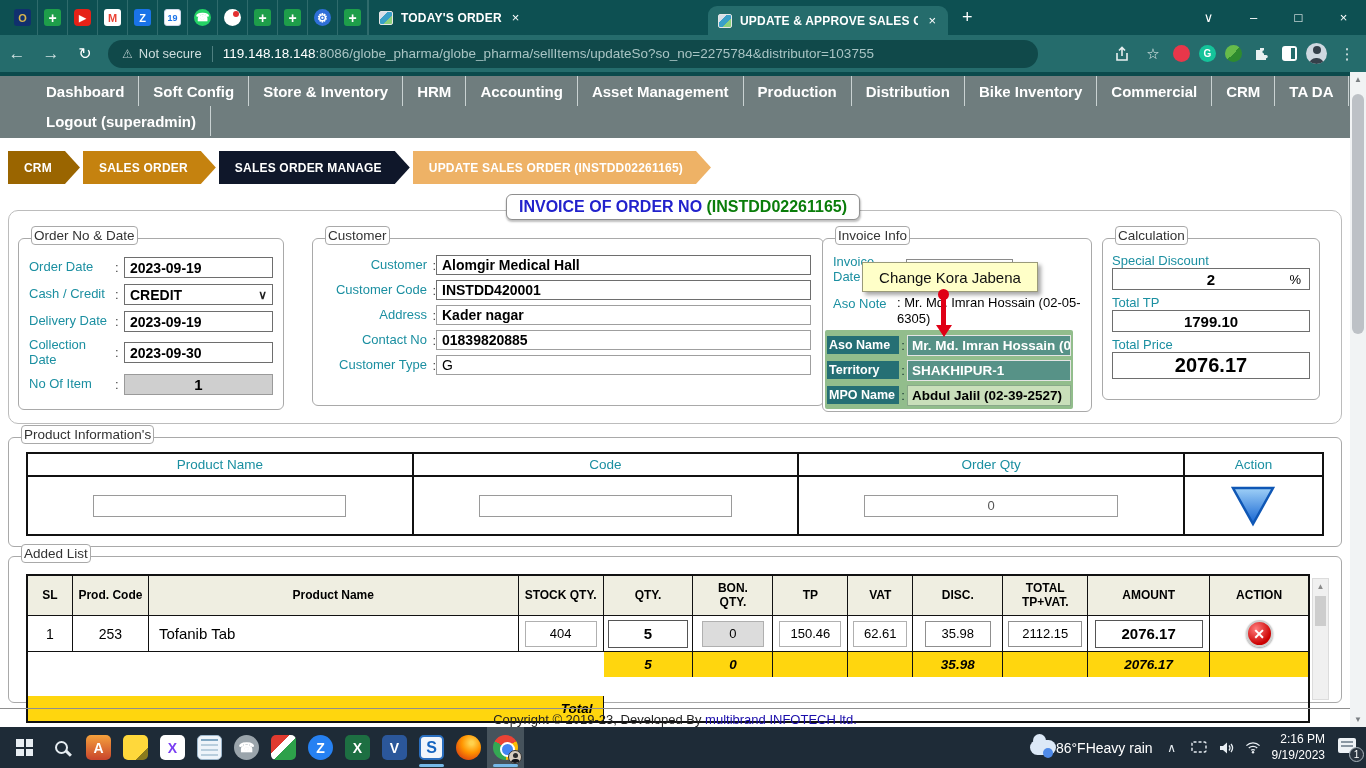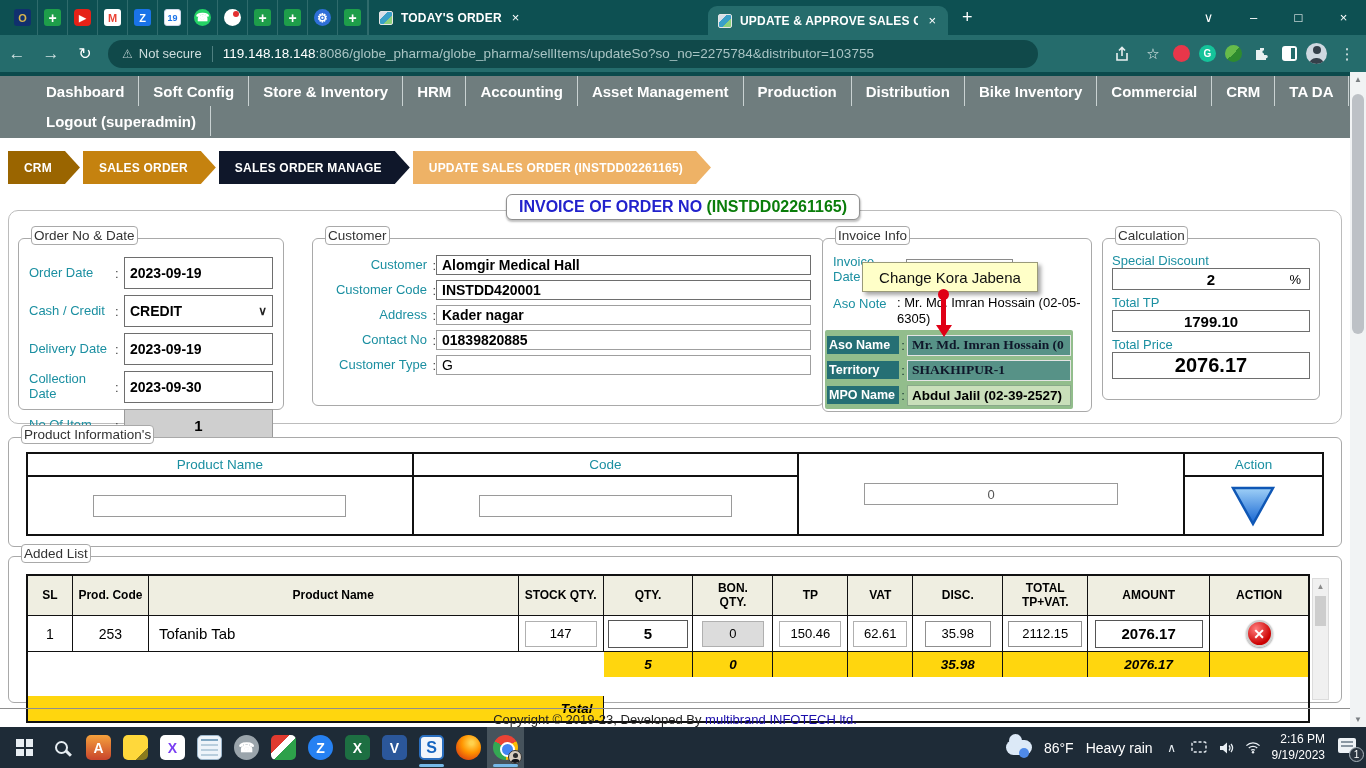--- a/index.html
+++ b/index.html
@@ -74,41 +74,41 @@
   .fbox { position:absolute; border:1px solid #a9a9a9; border-radius:6px; background:#fff; }
   .legend { position:absolute; top:-13px; left:12px; background:#fff; border:1px solid #a9a9a9; border-radius:4px; padding:1px 2px; font-size:13.5px; color:#333; white-space:nowrap; z-index:2; }
   .f1 { left:18px; top:100px; width:266px; height:172px; }
   .f2 { left:312px; top:100px; width:512px; height:168px;text-align:right; }
   .f3 { left:822px; top:100px; width:270px; height:174px; }
   .f4 { left:1102px; top:100px; width:218px; height:162px; }
 
   .frow { display:flex; align-items:center; margin:6px 10px 0 10px; }
   .frow .flabel { color:#1b8fa1; font-size:13px; width:86px; flex:none; line-height:1.15; }
   .frow .colon { width:9px; color:#444; font-size:13px; flex:none; }
-  .inp { flex:1; border:1px solid #6e6e6e; height:32px; background:#fff; display:flex; align-items:center; padding:0 5px; font-size:14px; font-weight:bold; color:#000; }
+  .inp { flex:1; border:1px solid #6e6e6e; height:21px; background:#fff; display:flex; align-items:center; padding:0 5px; font-size:14px; font-weight:bold; color:#000; }
   .inp.lite { border-color:#9f9f9f; }
   .inp.normal { font-weight:normal; }
   .inp.disabledbox { background:#cfcfcf; border-color:#9a9a9a; justify-content:center; font-size:15px; }
   .inp.selectbox { justify-content:space-between; }
   .sel-arrow { font-weight:bold; font-size:12px; color:#222; }
 
   .f2 .frow { margin:5px 12px 0 12px; }
   .f2 .flabel { width:102px; }
   .f2 .inp { height:20px; }
 
   
   .f3 .flabel { width:64px; }
   .inv-input { width:107px; flex:none; border:1px solid #8a8a8a; height:22px; background:#fff; }
   .note-val { flex:1; font-size:13px; color:#000; line-height:1.25; }
   .hl-box { position:absolute; left:2px; top:91px; width:248px; height:79px; background:#92bd8c; border-radius:2px; padding:3px 2px 0 2px; z-index:1; }
   .hl-row { display:flex; align-items:center; height:24px; margin-bottom:1px; }
   .hl-label { background:#256f74; color:#fff; font-size:12.5px; font-weight:bold; width:72px; flex:none; padding:2px 2px; }
   .hl-colon { width:8px; color:#10302f; font-size:13px; flex:none; text-align:center; }
   .hl-inp { flex:1; border:1px solid #e4e4e4; height:21px; display:flex; align-items:center; padding:0 4px; font-size:13.5px; font-weight:bold; white-space:nowrap; overflow:hidden; }
-  .hl-sel { background:#579287; color:#0f172a;font-family:Liberation Serif, serif; }
+  .hl-sel { background:#579287; color:#ffffff; }
   .hl-plain { background:#c9dfba; color:#000; border-color:#8aa98a; }
 
   .tooltip { position:absolute; left:862px; top:124px; width:176px; height:30px; background:#ffffc8; border:1px solid #9a9a7a; box-shadow:3px 3px 4px rgba(0,0,0,0.35);
              display:flex; align-items:center; justify-content:center; font-size:15px; color:#111; z-index:6; }
   .arrow-dot { position:absolute; left:938px; top:151px; width:11px; height:11px; border-radius:50%; background:#e00016; z-index:6; }
   .arrow-stem { position:absolute; left:941px; top:160px; width:5px; height:28px; background:#e00016; z-index:6; }
   .arrow-head { position:absolute; left:936px; top:187px; width:0; height:0; border-left:8px solid transparent; border-right:8px solid transparent; border-top:12px solid #e00016; z-index:6; }
 
   
   .crow { margin:5px 9px 0 9px; }
@@ -188,21 +188,21 @@
   .i-visio { background:#2b579a; color:#fff; }
   .i-skype { background:#f2f6fb; color:#1565c0; border:2px solid #2a6fc0; font-size:16px; }
   .i-firefox { background:radial-gradient(circle at 62% 32%, #ffd24d 8%, #ff9500 42%, #e4560c 72%, #b93a0e); border-radius:50%; }
   .i-chrome { background:conic-gradient(from -60deg, #ea4335 0 120deg, #fbbc05 120deg 240deg, #34a853 240deg 360deg); border-radius:50%; position:relative; }
   .i-chrome::after { content:""; position:absolute; left:7px; top:7px; width:11px; height:11px; border-radius:50%; background:#4285f4; border:2.5px solid #fff; }
   .mini-avatar { position:absolute; right:2px; bottom:4px; width:14px; height:14px; border-radius:50%; background:#d8cdbf; overflow:hidden; border:1px solid #333; }
   .mini-avatar::before { content:""; position:absolute; top:2px; left:4px; width:5px; height:5px; border-radius:50%; background:#2b2b2b; }
   .mini-avatar::after { content:""; position:absolute; bottom:-2px; left:2px; width:9px; height:6px; border-radius:4px 4px 0 0; background:#13161c; }
 
   .tb-right2 { position:absolute; right:6px; top:0; height:41px; display:flex; align-items:center; gap:11px; color:#fff; }
-  .weather { display:flex; align-items:center; gap:12px; cursor:pointer; }
+  .weather { display:flex; align-items:center; gap:0; cursor:pointer; }
   .cloud { width:26px; height:15px; background:#dce9f7; border-radius:8px; position:relative; }
   .cloud::before { content:""; position:absolute; left:3px; top:-6px; width:13px; height:13px; border-radius:50%; background:#dce9f7; }
   .cloud::after { content:""; position:absolute; right:3px; bottom:-3px; width:10px; height:10px; border-radius:50%; background:#4f8ae8; }
   .wtext { font-size:14px; }
   .trayi { display:flex; align-items:center; justify-content:center; width:16px; height:20px; cursor:pointer; color:#e8eef3; font-size:12px; }
   .clock { text-align:right; font-size:12px; line-height:1.3; cursor:pointer; }
   .notif { position:relative; width:24px; height:24px; cursor:pointer; }
   .notif .pane { position:absolute; top:2px; left:2px; width:18px; height:15px; background:#eef2f6; border-radius:2px; }
   .notif .pane::before { content:""; position:absolute; top:3px; left:3px; right:3px; height:2px; background:#8a97a3; box-shadow:0 4px 0 #8a97a3; }
   .notif .badge { position:absolute; right:-4px; bottom:-2px; width:15px; height:15px; border-radius:50%; background:#2b3540; border:1px solid #aab4bd; color:#fff; font-size:10px; display:flex; align-items:center; justify-content:center; }
@@ -462,20 +462,21 @@
               <span class="pinput" style="justify-content:flex-start;"></span>
             </div>
         </div>
         <div class="pcol pc2">
           <div class="phead">Code</div>
           <div class="pbody">
               <span class="pinput" style="justify-content:flex-start;"></span>
             </div>
         </div>
         <div class="pcol pc3">
+          <div class="phead">Order Qty</div>
           <div class="pbody">
               <span class="pinput">0</span>
             </div>
         </div>
         <div class="pcol pc4">
           <div class="phead">Action</div>
           <div class="pbody">
             <span class="tri-btn">
               <svg width="46" height="42" viewBox="0 0 46 42">
                 <defs>
@@ -507,21 +508,21 @@
           <span class="alcell w9">DISC.</span>
           <span class="alcell w10" style="padding:0 12px;">TOTAL TP+VAT.</span>
           <span class="alcell w11">AMOUNT</span>
           <span class="alcell w12">ACTION</span>
         </div>
         <div class="alrow albody">
           <span class="alcell w1">1</span>
           <span class="alcell w2">253</span>
           <span class="alcell w3 left">Tofanib Tab</span>
           <span class="alcell w4">
-              <span class="cellinput ci-stock">147</span>
+              <span class="cellinput ci-stock">404</span>
             </span>
           <span class="alcell w5">
               <span class="cellinput ci-qty">5</span>
             </span>
           <span class="alcell w6">
               <span class="cellinput ci-bon">0</span>
             </span>
           <span class="alcell w7">
               <span class="cellinput ci-tp">150.46</span>
             </span>

